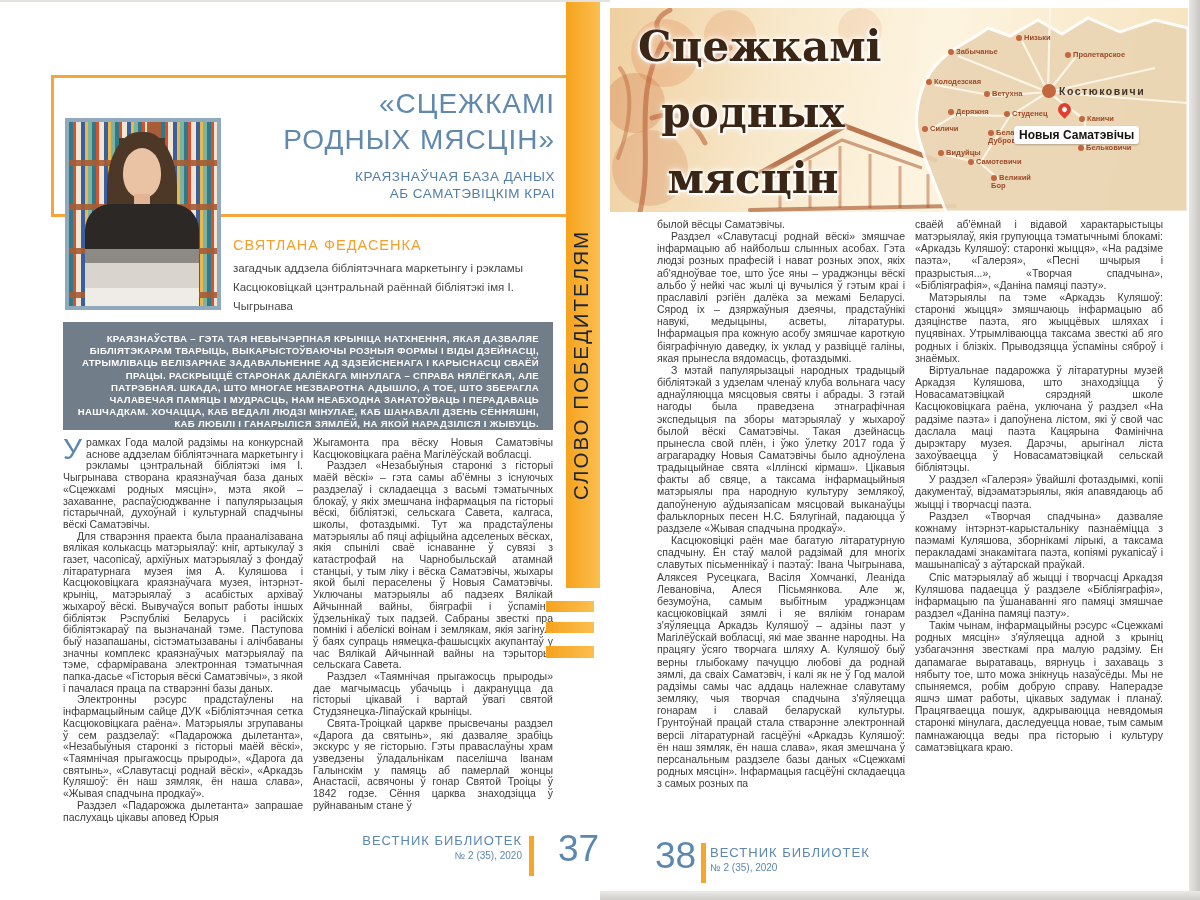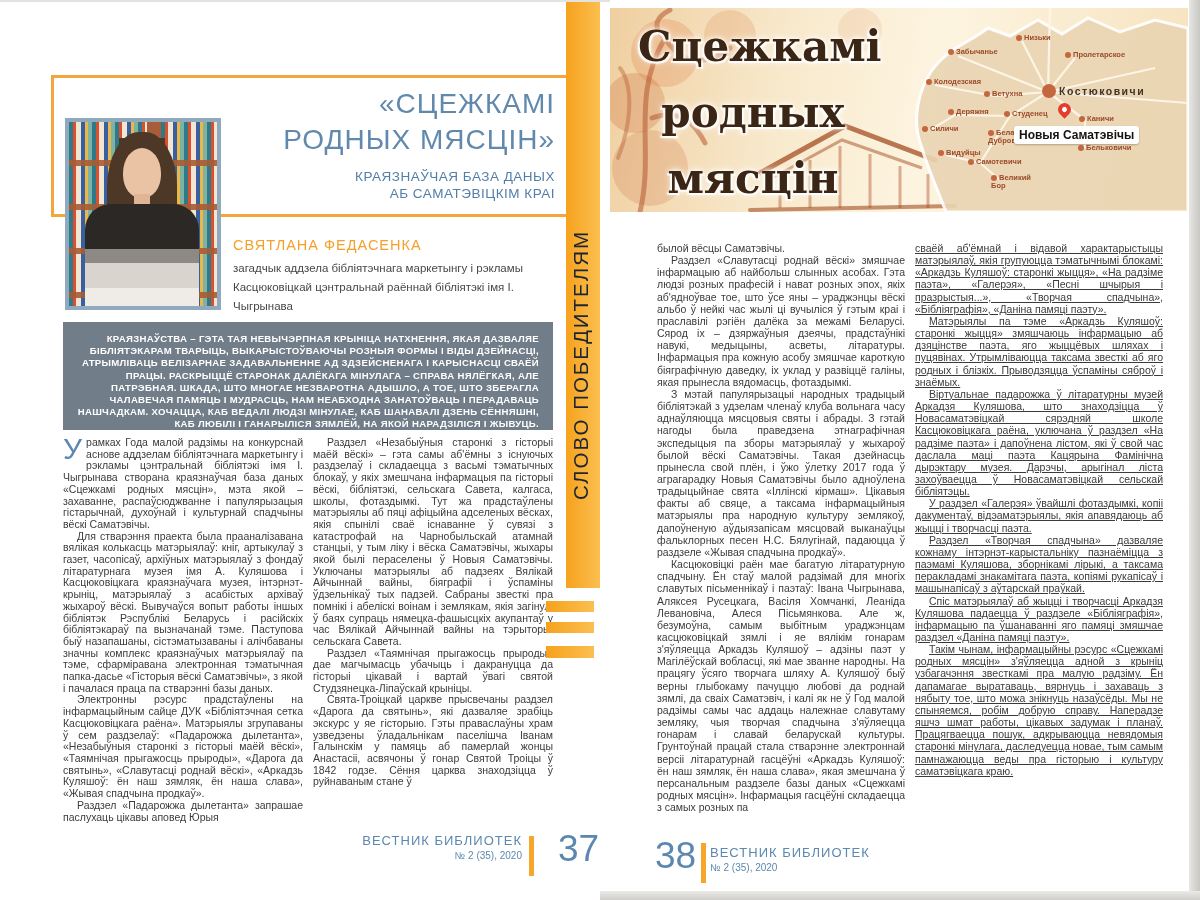--- a/index.html
+++ b/index.html
@@ -64,23 +64,23 @@
   .town .dot{display:inline-block;width:6px;height:6px;background:#c4673f;border-radius:50%;margin-right:2px;vertical-align:-1px;}
   .city{position:absolute;left:432px;top:76px;color:#40332a;font-size:10.5px;letter-spacing:1.5px;font-weight:bold;white-space:nowrap;}
   .city .bigdot{display:inline-block;width:14px;height:14px;background:#c4673f;border-radius:50%;margin-right:3px;vertical-align:-3px;}
   .hl-village{position:absolute;left:404px;top:118px;background:#ffffff;border-radius:3px;padding:2px 5px;
      color:#15120f;font-size:12px;font-weight:bold;box-shadow:0 1px 2px rgba(0,0,0,.25);white-space:nowrap;}
   .pin{position:absolute;left:448px;top:95px;width:13px;height:13px;background:#e23d2e;
      border-radius:50% 50% 50% 0;transform:rotate(-45deg);}
   .pin::after{content:"";position:absolute;left:4px;top:4px;width:5px;height:5px;background:#ffffff;border-radius:50%;}
   .rcol{top:218px;width:248px;height:624px;overflow:hidden;text-align:justify;color:#3b3b3b;
      font-size:10.5px;line-height:12.15px;}
-  .rcol.c1{left:657px;} .rcol.c2{left:915px;text-decoration:underline;}
+  .rcol.c1{left:657px;} .rcol.c2{left:915px;}
   .rcol p{margin:0;text-indent:14px;}
-  .rcol p.cont{text-indent:0;margin-top:24px;}
+  .rcol p.cont{text-indent:0;}
 </style>
 </head>
 <body>
 
 <div class="abs orange-frame"></div>
 
 <div class="abs photo">
   <div class="shelf-col"></div>
   <div class="hair"></div>
   <div class="bang"></div>
@@ -107,20 +107,21 @@
 <div class="abs col c1">
   <p class="p-first"><span class="dropcap">У</span><span>рамках Года малой радзімы на конкурснай аснове аддзелам бібліятэчнага маркетынгу і рэкламы цэнтральнай бібліятэкі імя І. Чыгрынава створана краязнаўчая база даных «Сцежкамі родных мясцін», мэта якой – захаванне, распаўсюджванне і папулярызацыя гістарычнай, духоўнай і культурнай спадчыны вёскі Саматэвічы.</span></p>
   <div>
       <p>Для стварэння праекта была прааналізавана вялікая колькасць матэрыялаў: кніг, артыкулаў з газет, часопісаў, архіўных матэрыялаў з фондаў літаратурнага музея імя А. Куляшова і Касцюковіцкага краязнаўчага музея, інтэрнэт-крыніц, матэрыялаў з асабістых архіваў жыхароў вёскі. Вывучаўся вопыт работы іншых бібліятэк Рэспублікі Беларусь і расійскіх бібліятэкараў па вызначанай тэме. Паступова быў назапашаны, сістэматызаваны і алічбаваны значны комплекс краязнаўчых матэрыялаў па тэме, сфарміравана электронная тэматычная папка-дасье «Гісторыя вёскі Саматэвічы», з якой і пачалася праца па стварэнні базы даных.</p>
       <p>Электронны рэсурс прадстаўлены на інфармацыйным сайце ДУК «Бібліятэчная сетка Касцюковіцкага раёна». Матэрыялы згрупаваны ў сем раздзелаў: «Падарожжа дылетанта», «Незабыўныя старонкі з гісторыі маёй вёскі», «Таямнічая прыгажосць прыроды», «Дарога да святынь», «Славутасці роднай вёскі», «Аркадзь Куляшоў: ён наш зямляк, ён наша слава», «Жывая спадчына продкаў».</p>
       <p>Раздзел «Падарожжа дылетанта» запрашае паслухаць цікавы аповед Юрыя</p>
     </div>
 </div>
 
 <div class="abs col c2">
+  <p class="cont">Жыгамонта пра вёску Новыя Саматэвічы Касцюковіцкага раёна Магілёўскай вобласці.</p>
   <div>
       <p>Раздзел «Незабыўныя старонкі з гісторыі маёй вёскі» – гэта самы аб'ёмны з існуючых раздзелаў і складаецца з васьмі тэматычных блокаў, у якіх змешчана інфармацыя па гісторыі вёскі, бібліятэкі, сельскага Савета, калгаса, школы, фотаздымкі. Тут жа прадстаўлены матэрыялы аб пяці афіцыйна адселеных вёсках, якія спынілі сваё існаванне ў сувязі з катастрофай на Чарнобыльскай атамнай станцыі, у тым ліку і вёска Саматэвічы, жыхары якой былі пераселены ў Новыя Саматэвічы. Уключаны матэрыялы аб падзеях Вялікай Айчыннай вайны, біяграфіі і ўспаміны ўдзельнікаў тых падзей. Сабраны звесткі пра помнікі і абеліскі воінам і землякам, якія загінулі ў баях супраць нямецка-фашысцкіх акупантаў у час Вялікай Айчыннай вайны на тэрыторыі сельскага Савета.</p>
       <p>Раздзел «Таямнічая прыгажосць прыроды» дае магчымасць убачыць і дакрануцца да гісторыі цікавай і вартай ўвагі святой Студзянецка-Ліпаўскай крыніцы.</p>
       <p>Свята-Троіцкай царкве прысвечаны раздзел «Дарога да святынь», які дазваляе зрабіць экскурс у яе гісторыю. Гэты праваслаўны храм узведзены ўладальнікам паселішча Іванам Галынскім у памяць аб памерлай жонцы Анастасіі, асвячоны ў гонар Святой Троіцы ў 1842 годзе. Сёння царква знаходзіцца ў руйнаваным стане ў</p>
     </div>
 </div>
 
 <div class="abs foot-l">
   <div class="journal">ВЕСТНИК БИБЛИОТЕК</div>
   <div class="issue">№ 2 (35), 2020</div>

